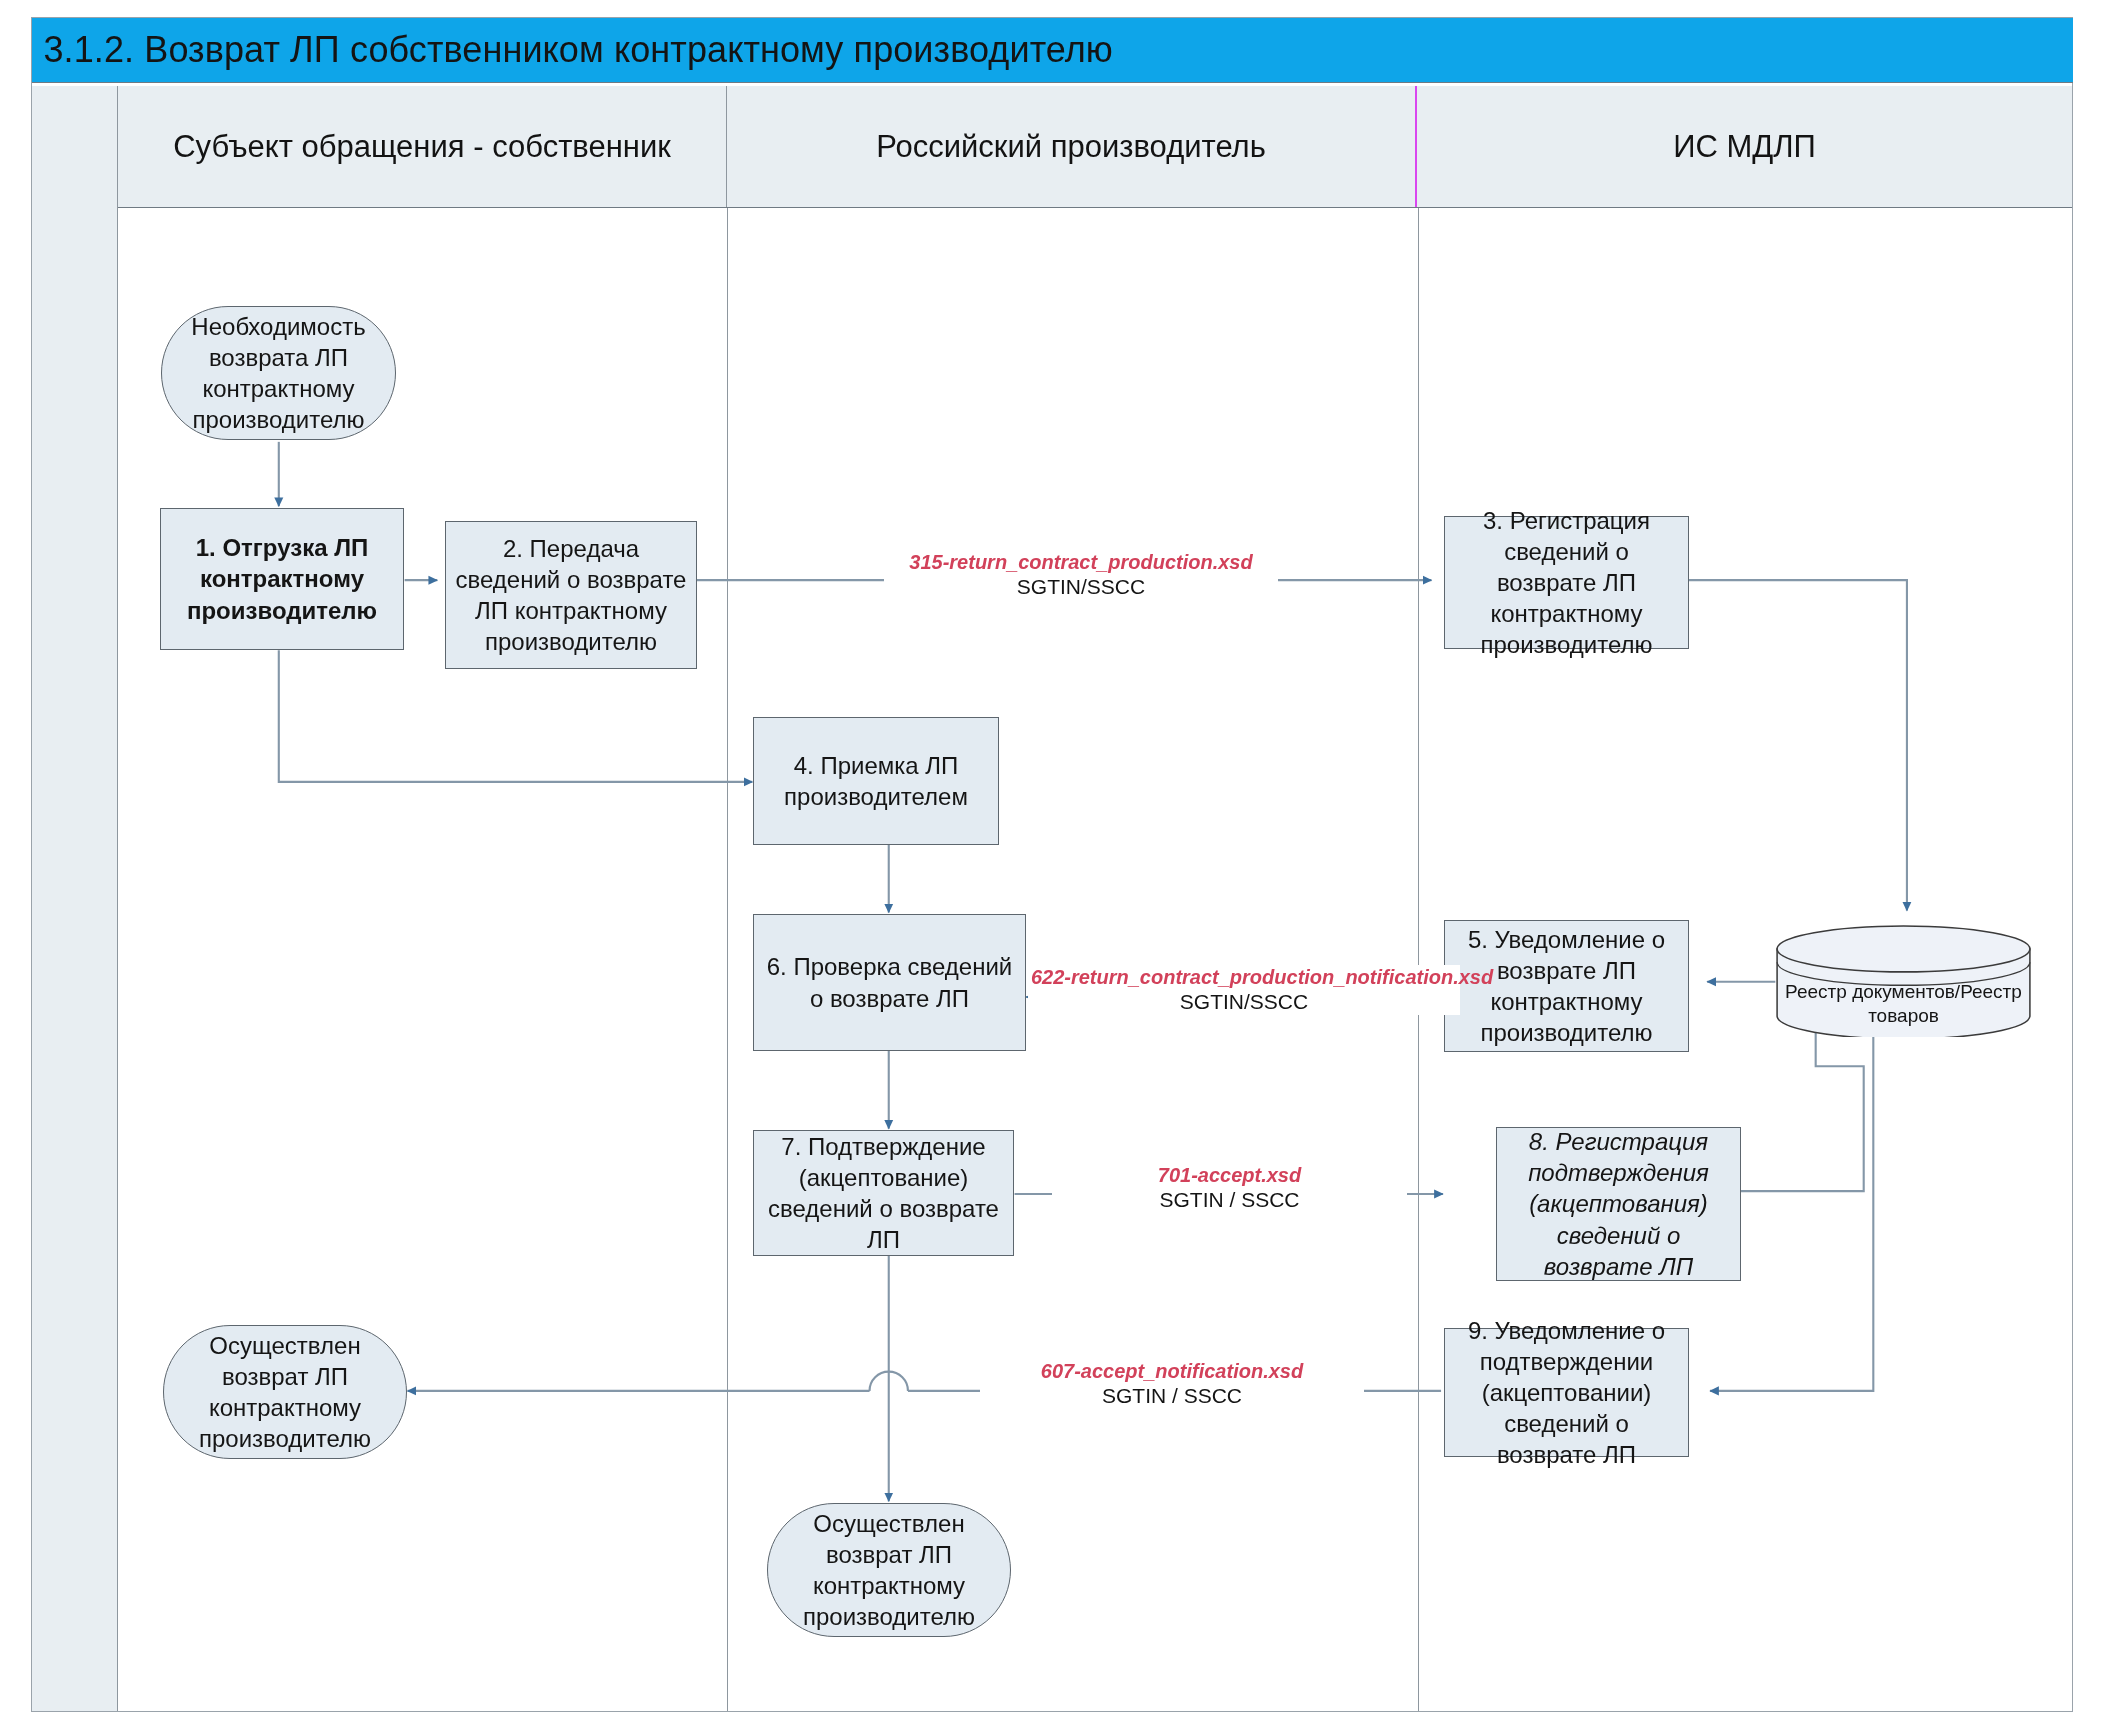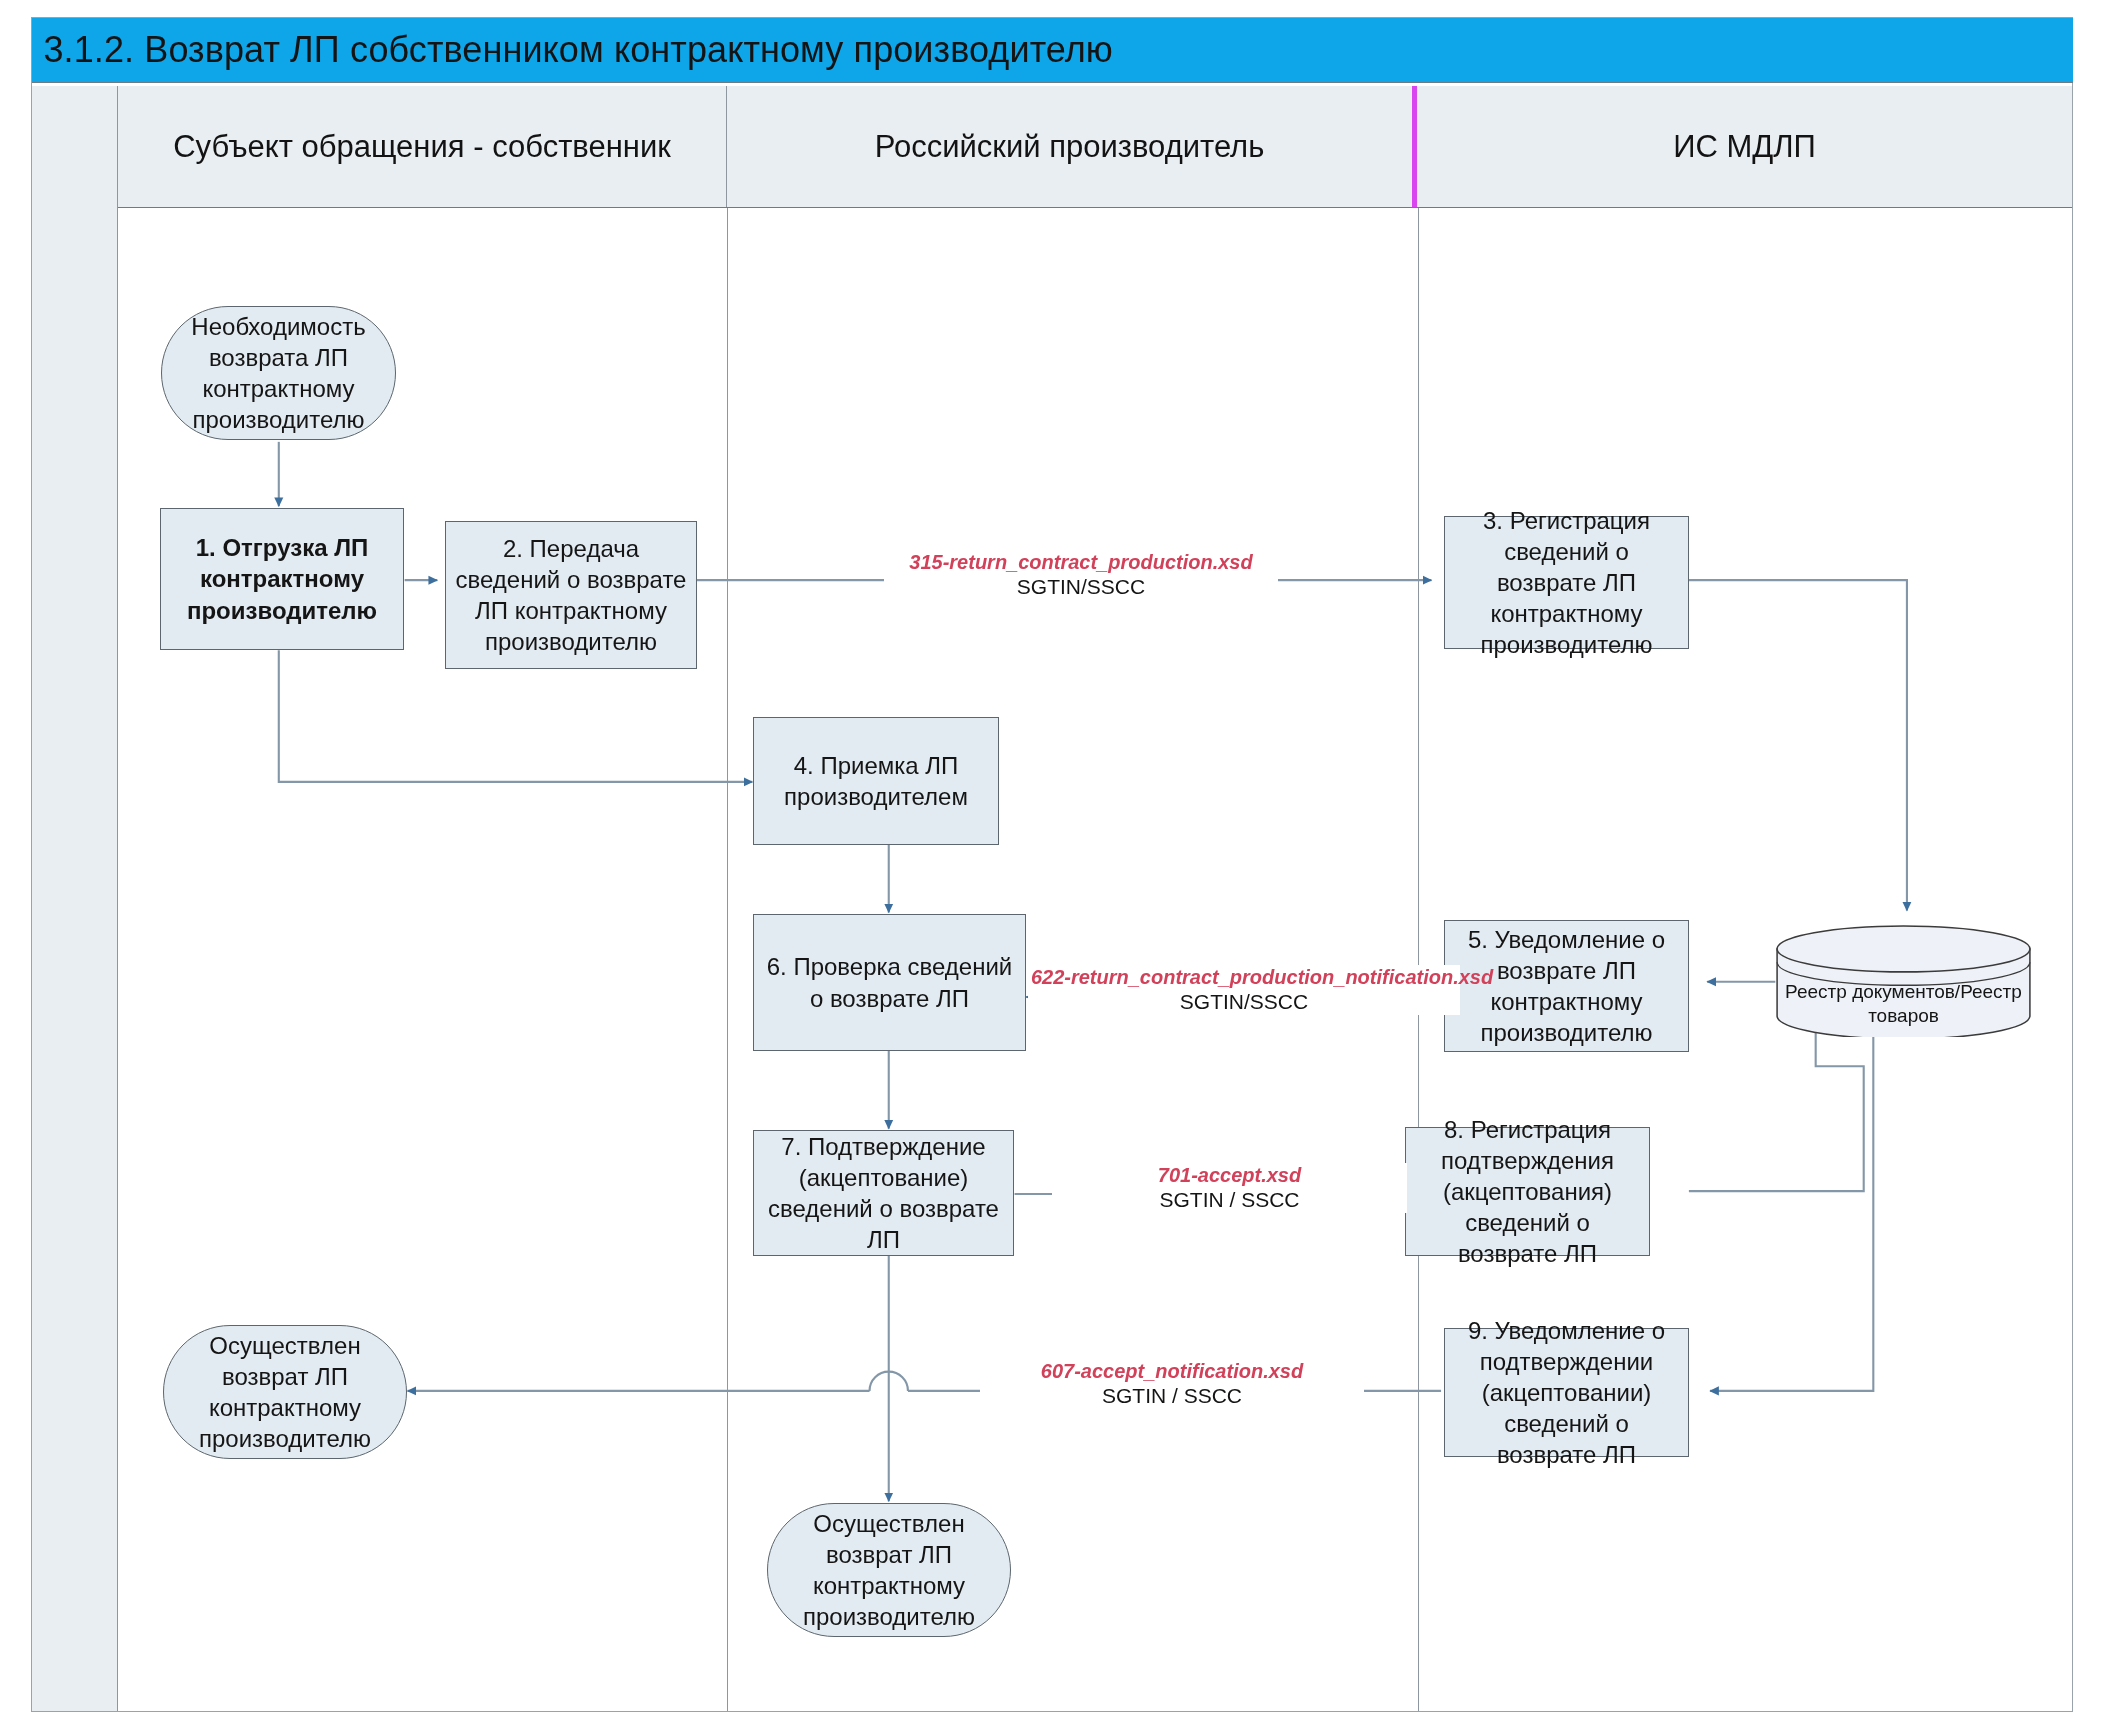--- a/index.html
+++ b/index.html
@@ -62,21 +62,21 @@
   .lane-head{
     display:flex;
     align-items:center;
     justify-content:center;
     box-sizing:border-box;
     font-size:31px;
     color:#131313;
     white-space:nowrap;
   }
   .lane-head.l1{width:609px;border-right:1px solid #8e979f;}
-  .lane-head.l2{width:690px;border-right:5px solid #d946ef;}
+  .lane-head.l2{width:690px;border-right:2px solid #d946ef;}
   .lane-head.l3{width:655px;}
   
   .lane-div{
     position:absolute;
     top:208px;
     width:1px;
     height:1503px;
     background:#8e979f;
   }
   .lane-div.d1{left:727px;}
@@ -257,21 +257,21 @@
   </div>
 
   <div class="node proc" style="left:1444px; top:516px; width:245px; height:133px;text-align:center;">
     <span>3. Регистрация сведений о возврате ЛП контрактному производителю</span>
   </div>
 
   <div class="node proc" style="left:1444px; top:920px; width:245px; height:132px;">
     <span>5. Уведомление о возврате ЛП контрактному производителю</span>
   </div>
 
-  <div class="node proc" style="left:1405px; top:1127px; width:245px; height:129px;">
+  <div class="node proc" style="left:1496px; top:1127px; width:245px; height:154px;font-style:italic;">
     <span>8. Регистрация подтверждения (акцептования) сведений о возврате ЛП</span>
   </div>
 
   <div class="node proc" style="left:1444px; top:1328px; width:245px; height:129px;">
     <span>9. Уведомление о подтверждении (акцептовании) сведений о возврате ЛП</span>
   </div>
 
   <div class="db" style="left:1775px; top:924px;">
     <svg width="257" height="113" viewBox="0 0 268 118">
       <path d="M2,26 L2,96 A132,24 0 0 0 266,96 L266,26 Z" fill="#eef2f8" stroke="#3b3b3b" stroke-width="1.6"></path>

